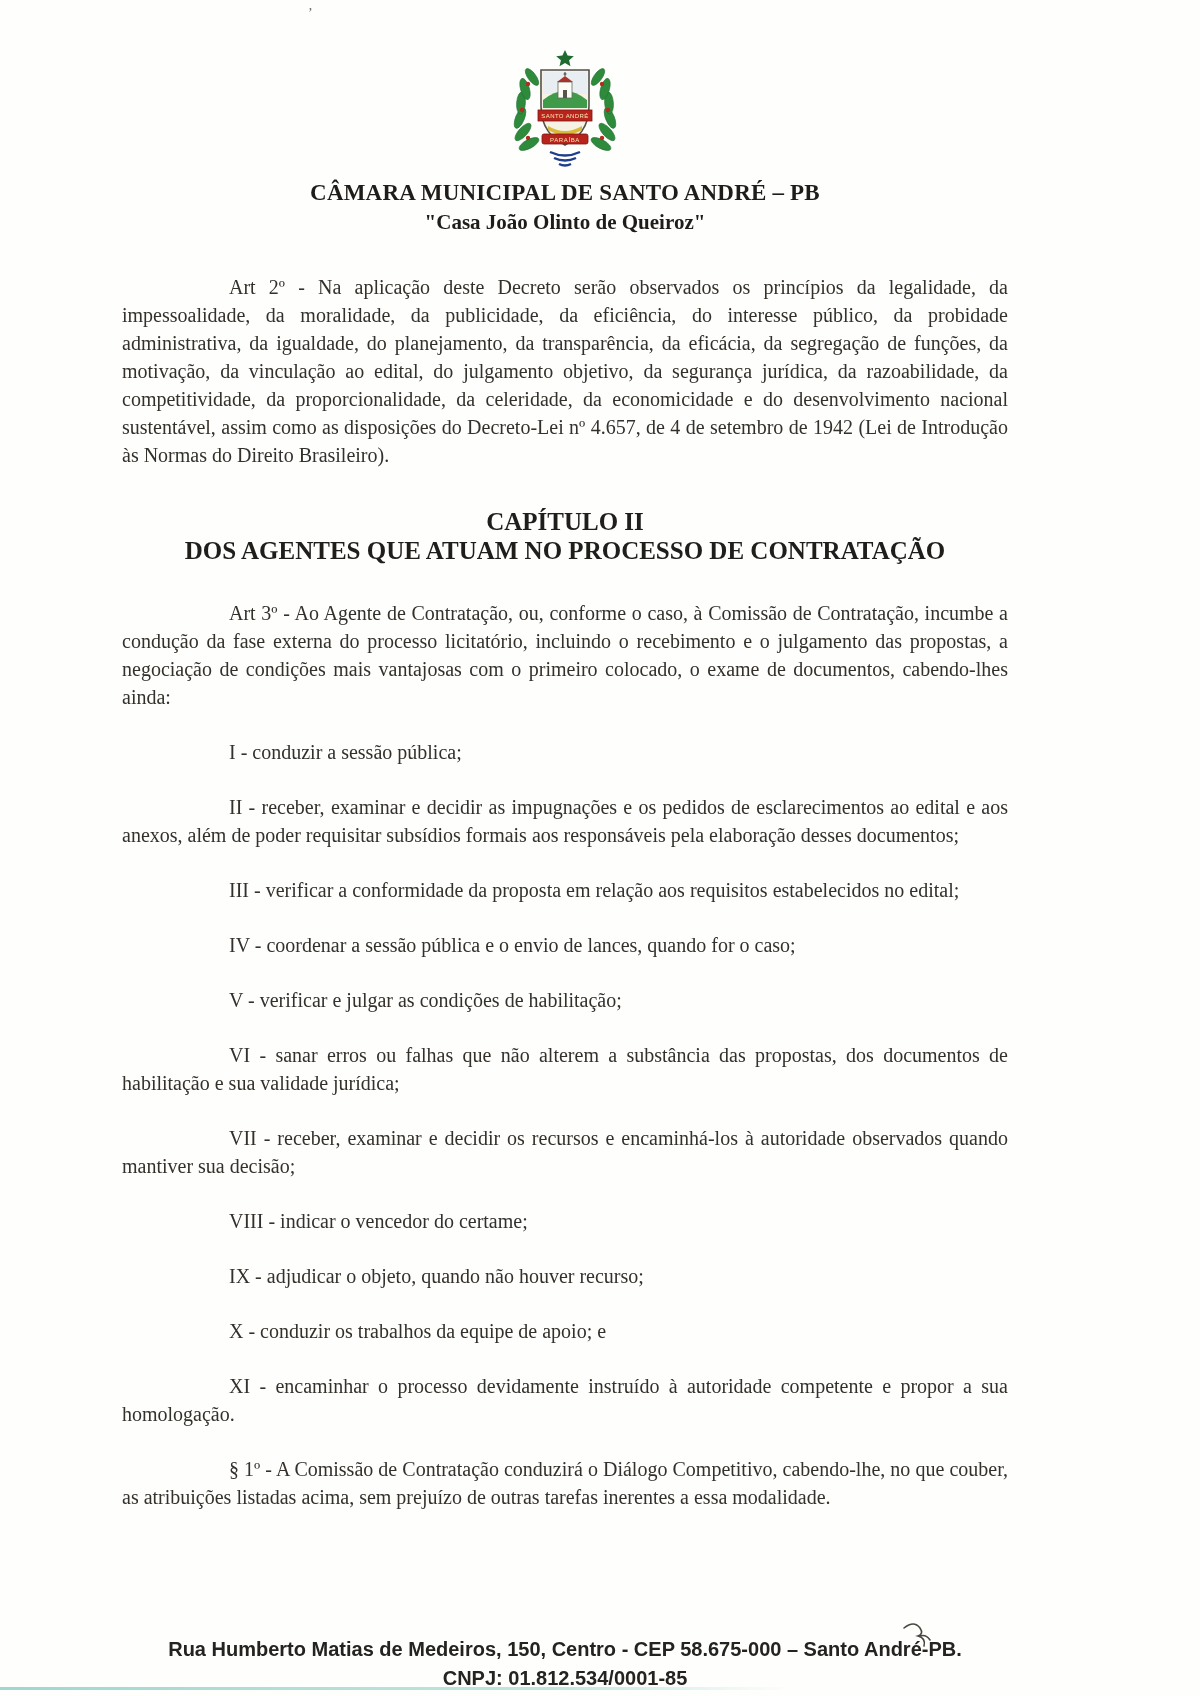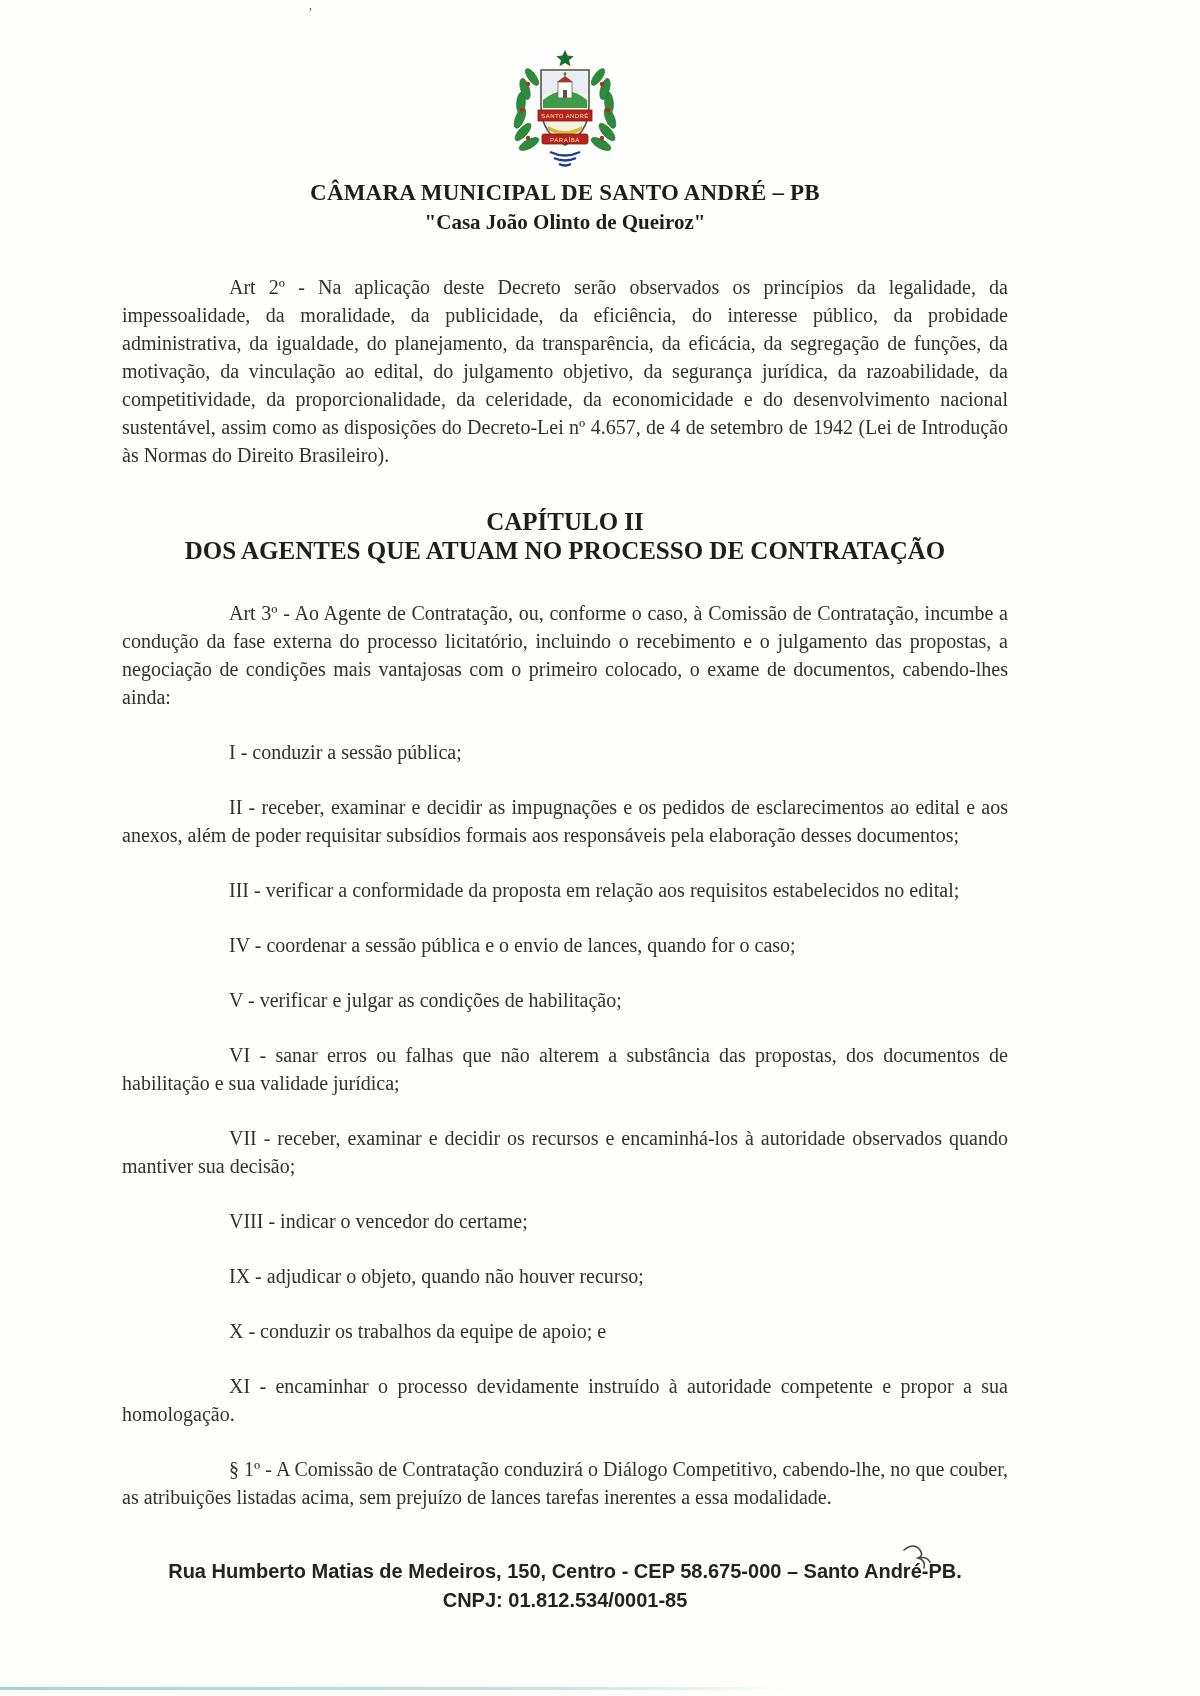--- a/index.html
+++ b/index.html
@@ -61,21 +61,20 @@
   }
   .chapter p {
     margin: 0;
     font-size: 25px;
     text-indent: 0;
     line-height: 29px;
   }
   .section-para { margin-top: 14px; }
   .doc-footer {
     margin-top: auto;
-    padding-bottom: 78px;
     text-align: center;
     font-family: "Liberation Sans", sans-serif;
     font-weight: bold;
     font-size: 20px;
     color: #242320;
     position: relative;
   }
   .doc-footer p { margin: 0 0 6px 0; }
   .pen-mark {
     position: absolute;
@@ -184,21 +183,21 @@
     <p class="para">III - verificar a conformidade da proposta em relação aos requisitos estabelecidos no edital;</p>
     <p class="para">IV - coordenar a sessão pública e o envio de lances, quando for o caso;</p>
     <p class="para">V - verificar e julgar as condições de habilitação;</p>
     <p class="para">VI - sanar erros ou falhas que não alterem a substância das propostas, dos documentos de habilitação e sua validade jurídica;</p>
     <p class="para">VII - receber, examinar e decidir os recursos e encaminhá-los à autoridade observados quando mantiver sua decisão;</p>
     <p class="para">VIII - indicar o vencedor do certame;</p>
     <p class="para">IX - adjudicar o objeto, quando não houver recurso;</p>
     <p class="para">X - conduzir os trabalhos da equipe de apoio; e</p>
     <p class="para">XI - encaminhar o processo devidamente instruído à autoridade competente e propor a sua homologação.</p>
 
-    <p class="para section-para">§ 1º - A Comissão de Contratação conduzirá o Diálogo Competitivo, cabendo-lhe, no que couber, as atribuições listadas acima, sem prejuízo de lances tarefas inerentes a essa modalidade.</p>
+    <p class="para section-para">§ 1º - A Comissão de Contratação conduzirá o Diálogo Competitivo, cabendo-lhe, no que couber, as atribuições listadas acima, sem prejuízo de outras tarefas inerentes a essa modalidade.</p>
 
   </main>
 
   <footer class="doc-footer">
     <span class="pen-mark">
       <svg width="34" height="30" viewBox="0 0 34 30" aria-hidden="true">
         <path d="M4 6 q10 -8 16 0 q4 6 -2 8 q8 2 6 10 M20 14 q6 -2 10 4" stroke="#4a463e" stroke-width="1.6" fill="none" stroke-linecap="round"></path>
       </svg>
     </span>
     <p>Rua Humberto Matias de Medeiros, 150, Centro - CEP 58.675-000 – Santo André-PB.</p>

